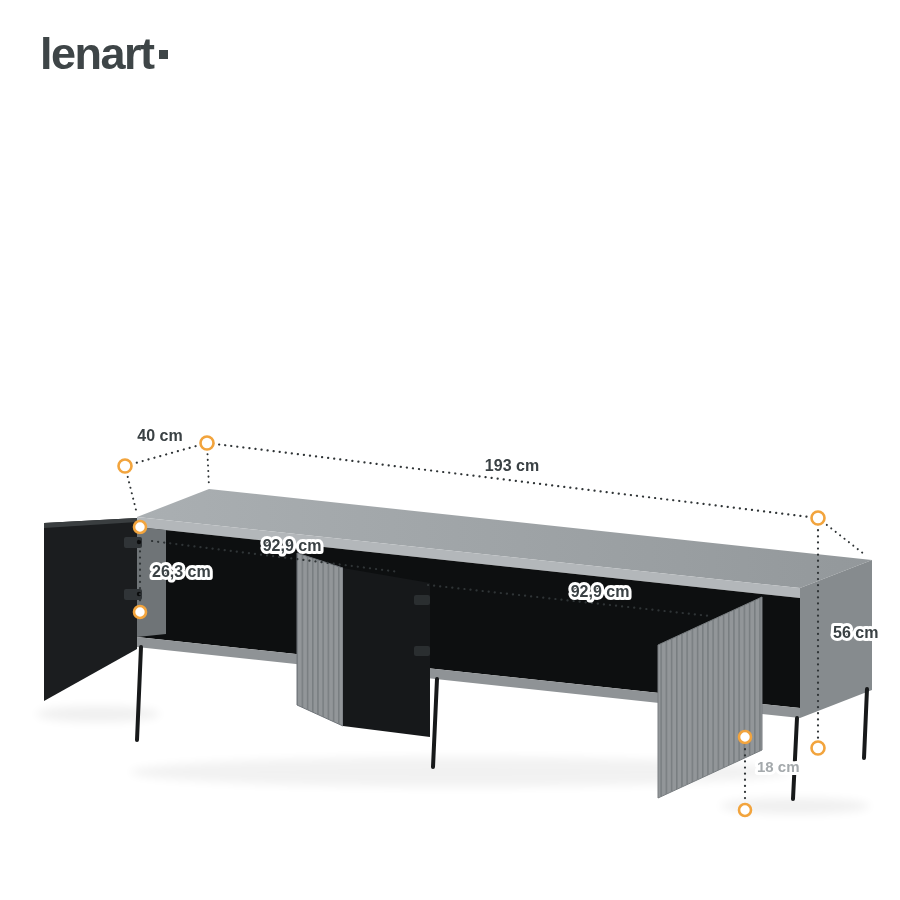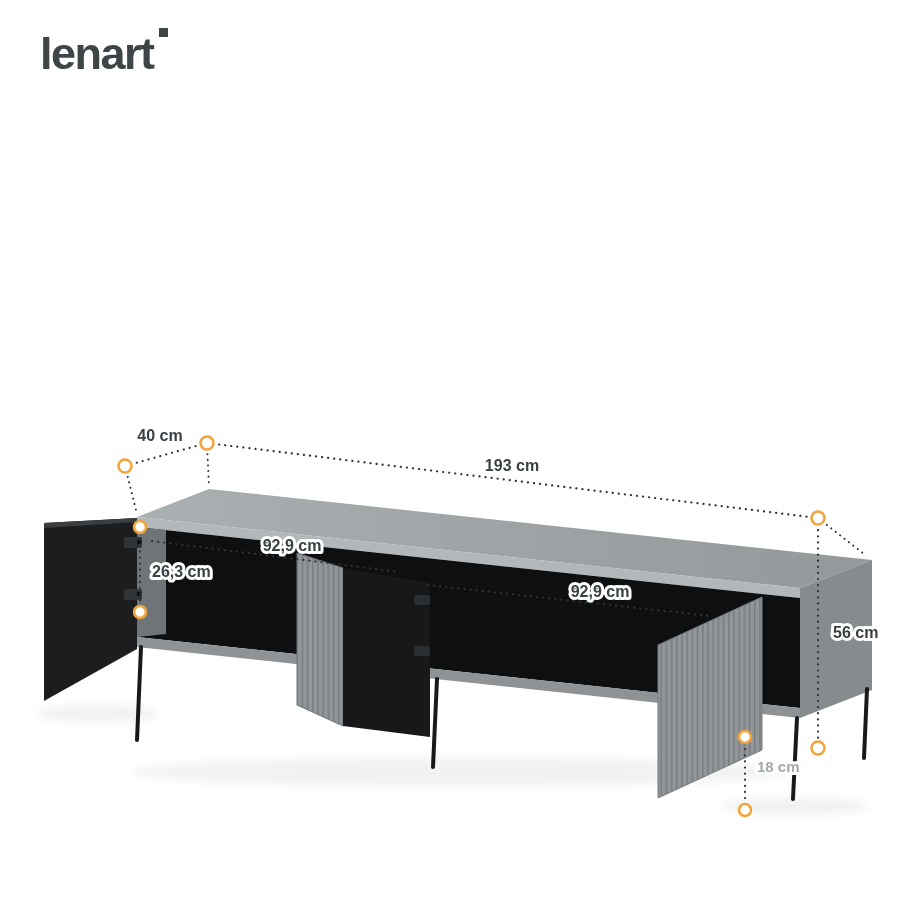--- a/index.html
+++ b/index.html
@@ -1,18 +1,18 @@
 <!DOCTYPE html>
 <html><head>
 <meta charset="utf-8">
 <style>
   html,body{margin:0;padding:0;background:#ffffff;}
   body{width:900px;height:900px;overflow:hidden;font-family:"Liberation Sans",sans-serif;}
   .page{position:relative;width:900px;height:900px;background:#fff;}
-  .logo{position:absolute;left:40px;top:28px;display:flex;align-items:flex-start;
+  .logo{position:absolute;left:40px;top:28px;display:flex;align-items:center;
         font-weight:700;font-size:45px;letter-spacing:-1.5px;color:#3E4547;}
   .logo-dot{width:9px;height:9px;background:#3E4547;display:inline-block;margin-left:5px;}
   .scene{position:absolute;left:0;top:0;}
   .dim{fill:none;stroke-width:2.2;stroke-dasharray:0.1 6;stroke-linecap:round;}
   .ext{fill:none;stroke-width:2;stroke-dasharray:0.1 5.5;stroke-linecap:round;}
   .marker{stroke-width:2.6;}
   .lbl{font-family:"Liberation Sans",sans-serif;font-size:16px;font-weight:700;
        paint-order:stroke;stroke:#ffffff;stroke-width:6px;stroke-linejoin:round;}
   .lbl-sm{font-size:15px;}
   .leg{stroke:#17191A;stroke-width:4;stroke-linecap:round;}

